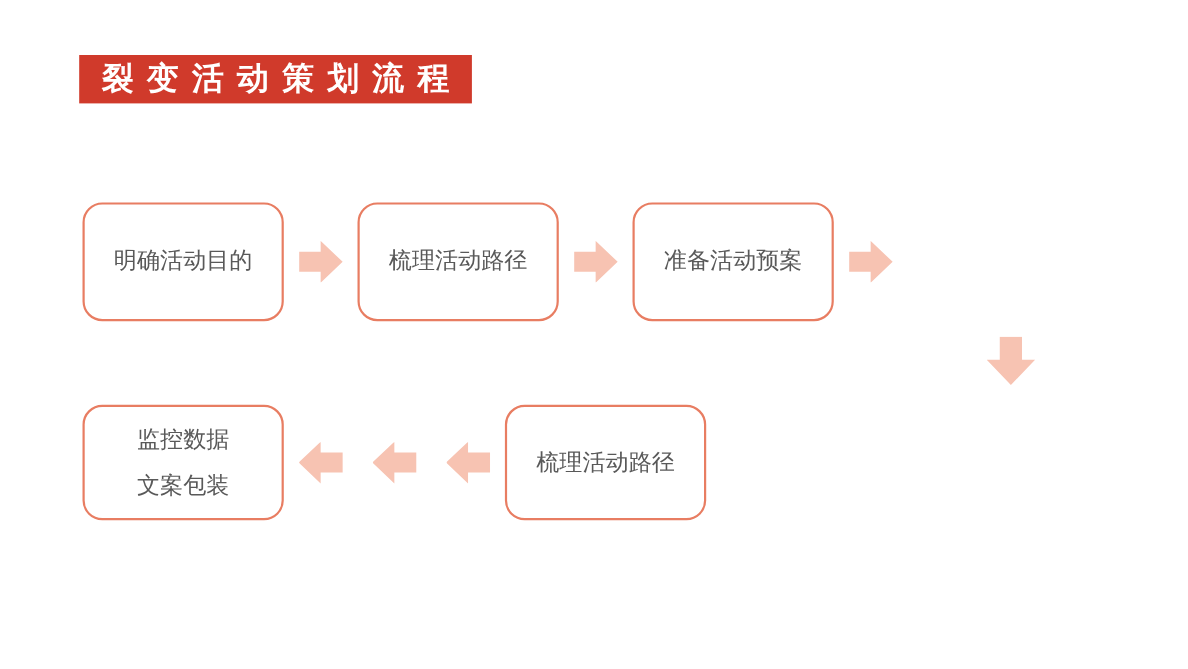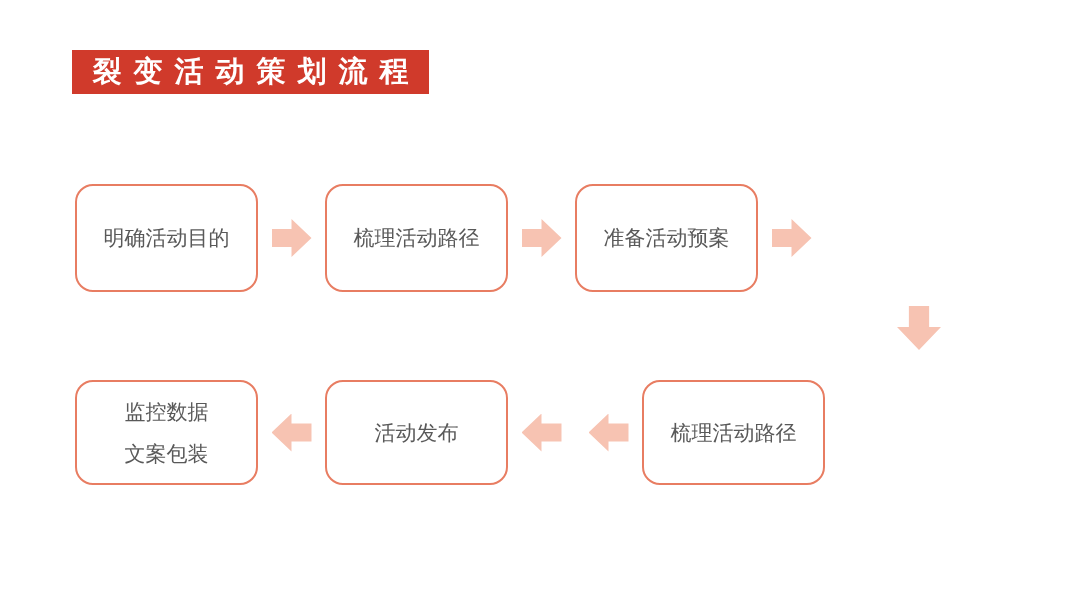--- a/index.html
+++ b/index.html
@@ -41,21 +41,21 @@
   }
 
   .flow-row {
     position: absolute;
     left: 75px;
     width: 933px;
     display: flex;
     align-items: stretch;
   }
   .flow-row.top { top: 184px; height: 108px; }
-  .flow-row.bottom { top: 380px; height: 105px; }
+  .flow-row.bottom { top: 368px; height: 105px; }
 
   .box {
     width: 183px;
     flex: 0 0 183px;
     background: #fff;
     border: 2px solid var(--box-border);
     border-radius: 18px;
     display: flex;
     flex-direction: column;
     align-items: center;
@@ -127,23 +127,20 @@
   <div class="arrow down"></div>
 
   <div class="flow-row bottom">
     <div class="box">
       <span class="line">监控数据</span>
       <span class="line">文案包装</span>
     </div>
     <div class="gap">
       <div class="arrow left"></div>
     </div>
-    <div class="box">
-      <span class="line">活动发布</span>
-    </div>
     <div class="gap">
       <div class="arrow left"></div>
     </div>
     <div class="gap">
       <div class="arrow left"></div>
     </div>
     <div class="box">
       <span class="line">梳理活动路径</span>
     </div>
   </div>

